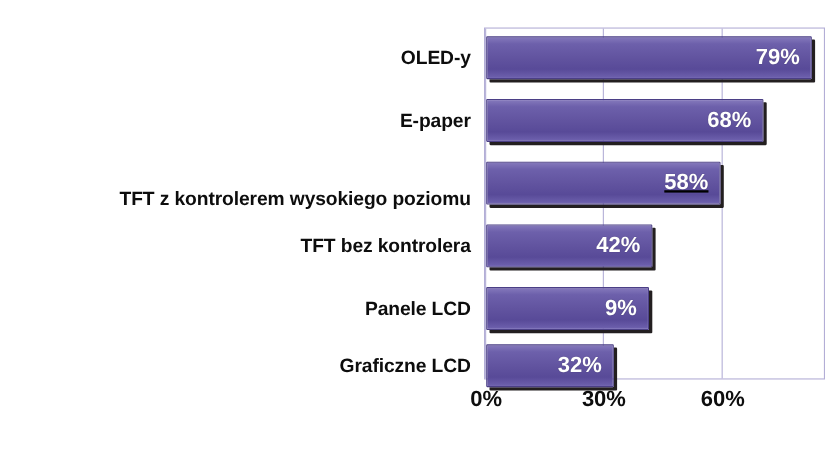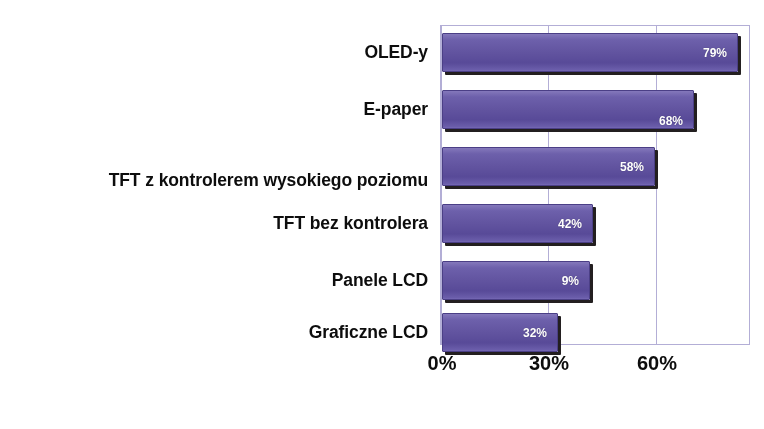--- a/index.html
+++ b/index.html
@@ -90,21 +90,21 @@
                  #6a5daa 96%,
                  #7568b4 100%);
     box-shadow: 3px 3px 0 0 #231f20;
     display: flex;
     align-items: center;
     justify-content: flex-end;
     border-radius: 1px;
   }
   .bar-value {
     color: #ffffff;
-    font-size: 12px;
+    font-size: 20px;
     font-weight: bold;
     padding-right: 10px;
     text-shadow: 0 0 1px rgba(0,0,0,0.35);
     letter-spacing: 0px;
   }
 
   
   .xaxis {
     position: absolute;
     left: 0;
@@ -142,26 +142,26 @@
     <div class="gridline" style="left:215px;"></div>
   </div>
 
   <div class="bars-layer">
     <div class="bar-row" style="top:8px;">
       <div class="bar" style="width:296px;">
         <span class="bar-value">79%</span>
       </div>
     </div>
     <div class="bar-row" style="top:65px;">
-      <div class="bar" style="width:252px;align-items:flex-end;">
+      <div class="bar" style="width:252px;">
         <span class="bar-value">68%</span>
       </div>
     </div>
     <div class="bar-row" style="top:122px;">
-      <div class="bar" style="width:213px;">
+      <div class="bar" style="width:213px;text-decoration:underline;">
         <span class="bar-value">58%</span>
       </div>
     </div>
     <div class="bar-row" style="top:179px;">
       <div class="bar" style="width:151px;">
         <span class="bar-value">42%</span>
       </div>
     </div>
     <div class="bar-row" style="top:236px;">
       <div class="bar" style="width:148px;">

